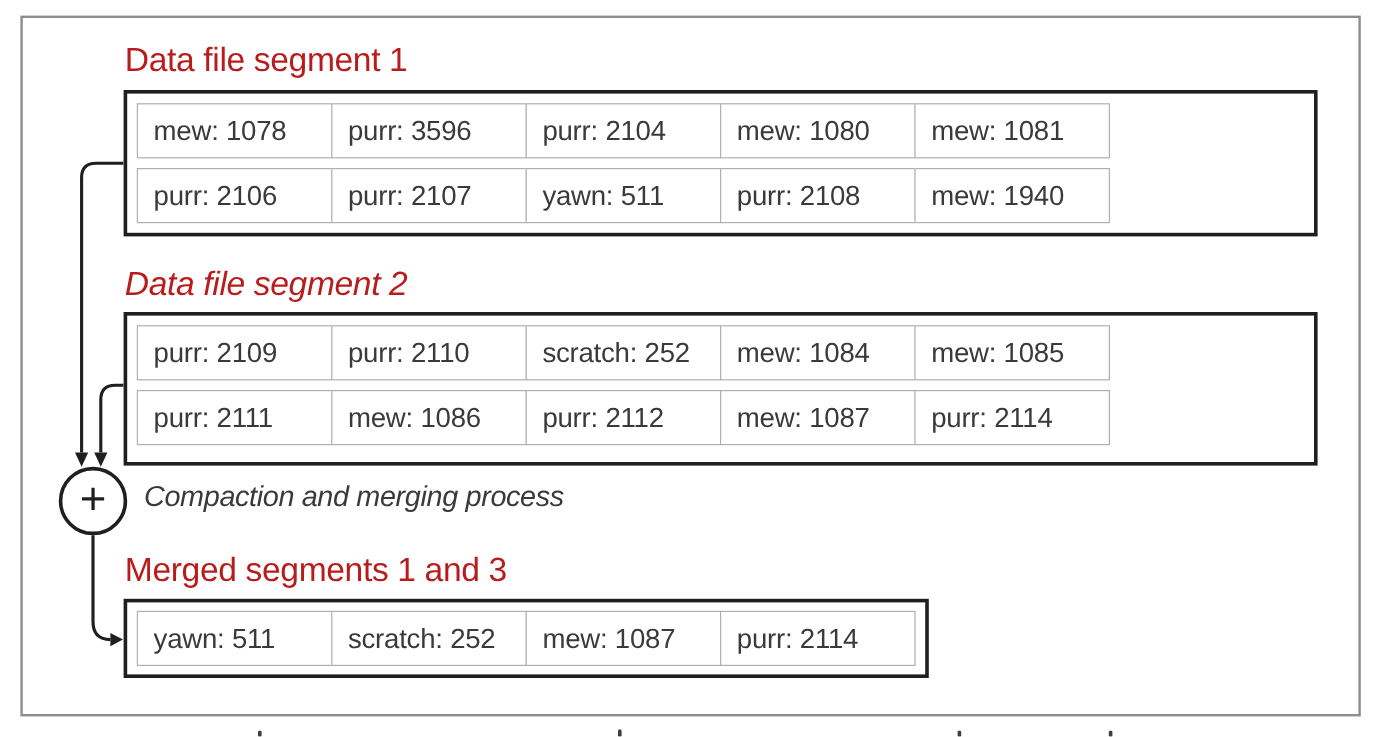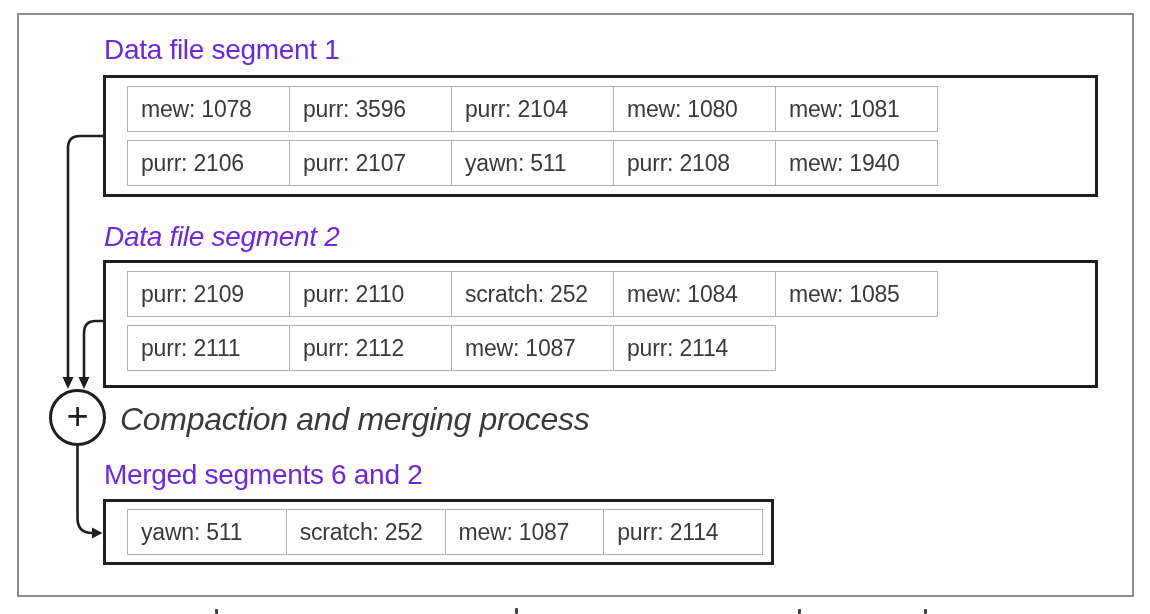--- a/index.html
+++ b/index.html
@@ -31,21 +31,21 @@
     top: 0;
     width: 1150px;
     height: 614px;
     pointer-events: none;
   }
   .title {
     position: absolute;
     font-size: 28px;
     line-height: 1.15;
     letter-spacing: -0.3px;
-    color: #6d28d9;
+    color: #b91c1c;
     white-space: nowrap;
   }
   .segbox {
     position: absolute;
     box-sizing: border-box;
     border: 3px solid #1f1f1f;
     background: #ffffff;
     padding: 8px;
     display: flex;
     flex-direction: column;
@@ -63,21 +63,21 @@
     margin-left: -1px;
     background: #ffffff;
     display: flex;
     align-items: center;
     padding-left: 13px;
     font-size: 23px;
     letter-spacing: -0.2px;
     color: #3a3a3a;
     white-space: nowrap;
   }
-  .cell:first-child { margin-left: 13px; }
+  .cell:first-child { margin-left: 0; }
   .op-circle {
     position: absolute;
     left: 49px;
     top: 389px;
     width: 57px;
     height: 57px;
     box-sizing: border-box;
     border: 3.5px solid #1f1f1f;
     border-radius: 50%;
     background: #ffffff;
@@ -88,21 +88,21 @@
   .op-glyph {
     font-size: 38px;
     line-height: 1;
     color: #1f1f1f;
     padding-bottom: 3px;
   }
   .process-label {
     position: absolute;
     left: 120px;
     top: 401px;
-    font-size: 32px;
+    font-size: 24px;
     font-style: italic;
     letter-spacing: -0.3px;
     color: #3a3a3a;
     white-space: nowrap;
   }
   .frag {
     position: absolute;
     width: 3px;
     background: #3f3f3f;
     border-radius: 1px;
@@ -150,32 +150,33 @@
   <div class="segbox" style="left:103px; top:260px; width:995px; height:128px;">
     <div class="row">
       <div class="cell">purr: 2109</div>
       <div class="cell">purr: 2110</div>
       <div class="cell">scratch: 252</div>
       <div class="cell">mew: 1084</div>
       <div class="cell">mew: 1085</div>
     </div>
     <div class="row">
       <div class="cell">purr: 2111</div>
+      <div class="cell">mew: 1086</div>
       <div class="cell">purr: 2112</div>
       <div class="cell">mew: 1087</div>
       <div class="cell">purr: 2114</div>
     </div>
   </div>
 
   <div class="op-circle">
     <span class="op-glyph">+</span>
   </div>
   <div class="process-label">Compaction and merging process</div>
 
-  <div class="title" style="left:104px; top:459px;">Merged segments 6 and 2</div>
+  <div class="title" style="left:104px; top:459px;">Merged segments 1 and 3</div>
   <div class="segbox" style="left:103px; top:499px; width:671px; height:66px; padding:7px 8px;">
     <div class="row">
       <div class="cell">yawn: 511</div>
       <div class="cell">scratch: 252</div>
       <div class="cell">mew: 1087</div>
       <div class="cell">purr: 2114</div>
     </div>
   </div>
 
   <div class="frag" style="left:215px; top:609px; height:5px;"></div>

